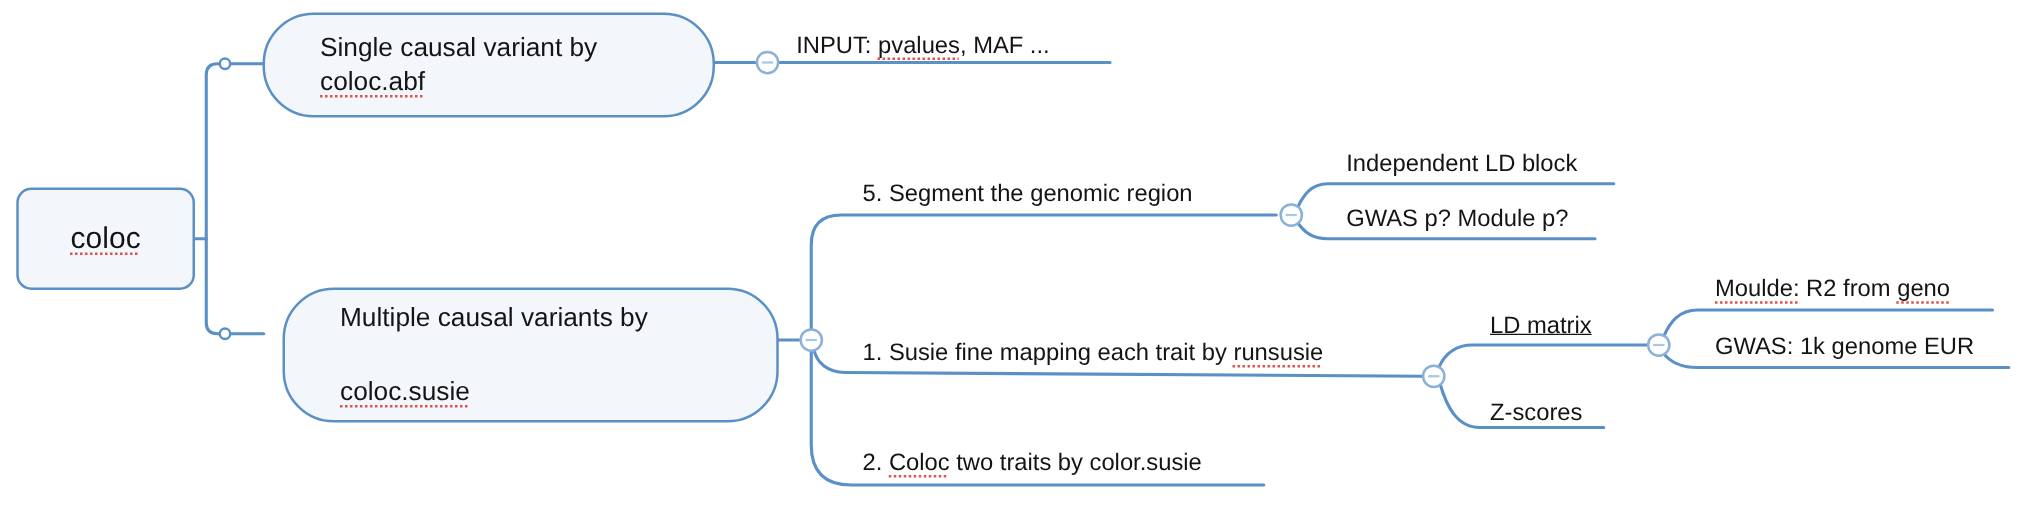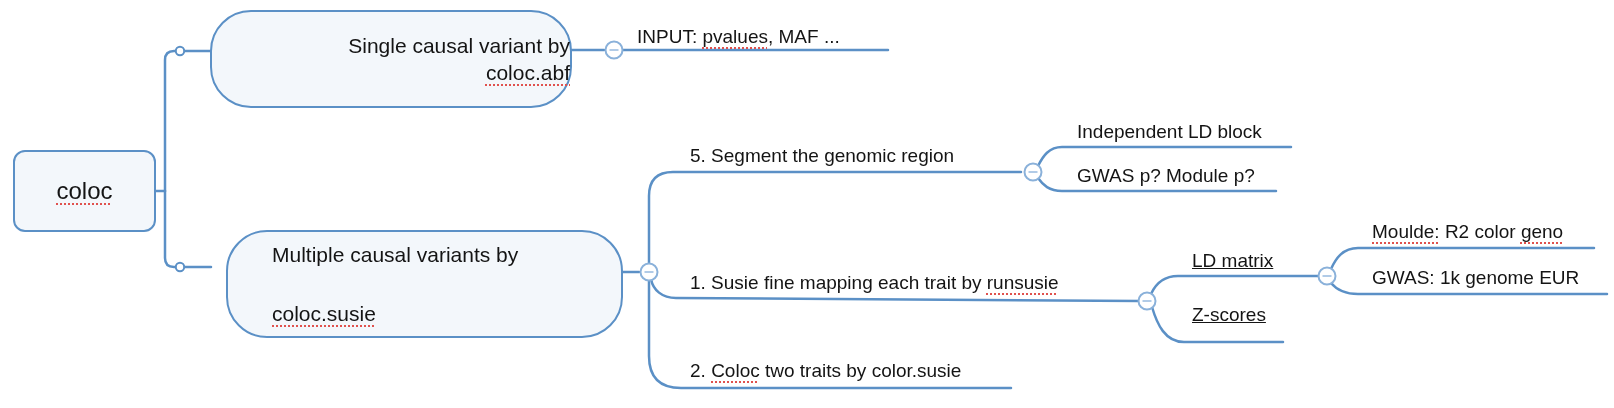--- a/index.html
+++ b/index.html
@@ -96,21 +96,21 @@
     <g>
       <circle cx="1327" cy="276" r="8.5" fill="#ffffff" stroke="#8ab1da" stroke-width="2"></circle>
       <line x1="1322.5" y1="276" x2="1331.5" y2="276" stroke="#a9c6e5" stroke-width="1.8"></line>
     </g>
   </svg>
 
   <div class="node-root" style="left:13px;top:150px;width:143px;height:82px;">
     <span class="misspell">coloc</span>
   </div>
 
-  <div class="node-pill" style="left:210px;top:10px;width:362px;height:98px;align-items:flex-end;">
+  <div class="node-pill" style="left:210px;top:10px;width:362px;height:84px;">
     <span>Single causal variant by</span>
     <span class="misspell">coloc.abf</span>
   </div>
 
   <div class="node-pill" style="left:226px;top:230px;width:397px;height:108px;gap:32px;">
     <span>Multiple causal variants by</span>
     <span class="misspell">coloc.susie</span>
   </div>
 
   <div class="topic-label" style="left:637px;top:26px;">
@@ -130,26 +130,26 @@
   </div>
 
   <div class="topic-label" style="left:690px;top:272px;">
     <span>1. Susie fine mapping each trait by </span><span class="misspell">runsusie</span>
   </div>
 
   <div class="topic-label" style="left:1192px;top:250px;text-decoration:underline;">
     <span>LD matrix</span>
   </div>
 
-  <div class="topic-label" style="left:1192px;top:304px;text-decoration:underline;">
+  <div class="topic-label" style="left:1192px;top:320px;">
     <span>Z-scores</span>
   </div>
 
   <div class="topic-label" style="left:1372px;top:221px;">
-    <span class="misspell">Moulde:</span><span> R2 color </span><span class="misspell">geno</span>
+    <span class="misspell">Moulde:</span><span> R2 from </span><span class="misspell">geno</span>
   </div>
 
   <div class="topic-label" style="left:1372px;top:267px;">
     <span>GWAS: 1k genome EUR</span>
   </div>
 
   <div class="topic-label" style="left:690px;top:360px;">
     <span>2. </span><span class="misspell">Coloc</span><span> two traits by color.susie</span>
   </div>
 

